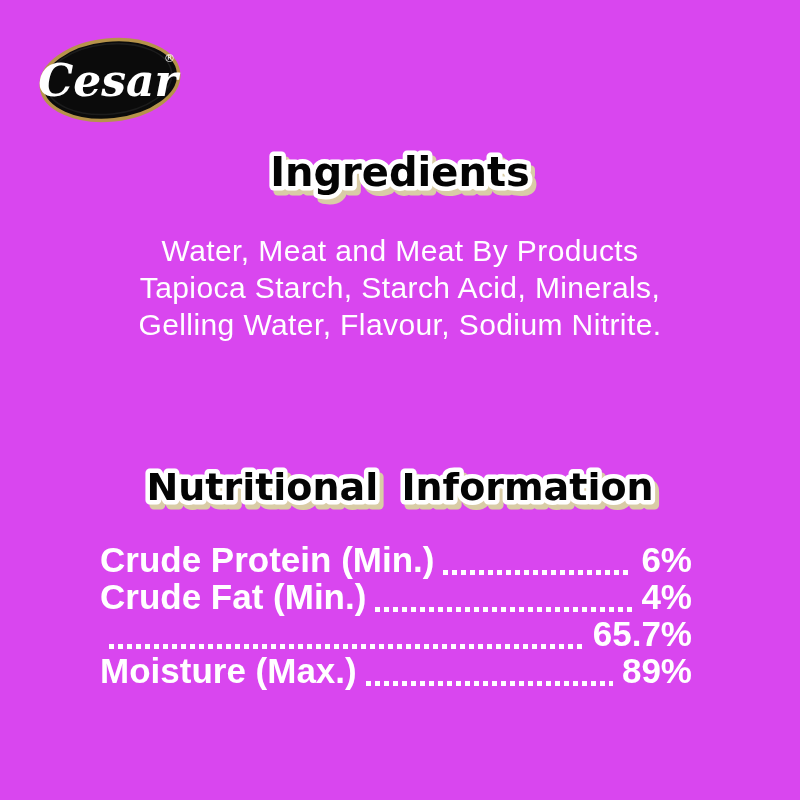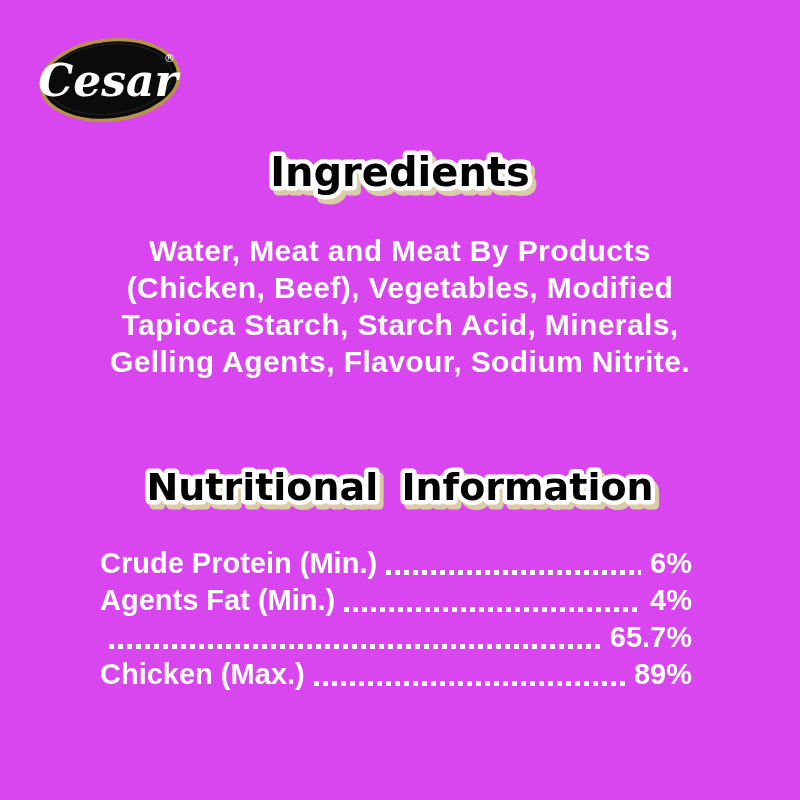--- a/index.html
+++ b/index.html
@@ -62,39 +62,39 @@
   .h-nutrition   { font-size: 38px; word-spacing: 10px; }
 
   
   .ingredients-body {
     position: absolute;
     top: 232px;
     left: 0;
     width: 800px;
     text-align: center;
     color: #ffffff;
-    font-weight: bold;
+    font-weight: normal;
     font-size: 30px;
     line-height: 37px;
     letter-spacing: 0.4px;
   }
 
   
   .nutri-table {
     position: absolute;
     left: 100px;
     top: 543px;
     width: 592px;
   }
   .nutri-row {
     display: flex;
     align-items: flex-end;
     height: 37px;
     color: #ffffff;
-    font-size: 29px;
+    font-size: 35px;
     font-weight: bold;
     white-space: nowrap;
   }
   .nutri-label { flex: 0 0 auto; }
   .nutri-value { flex: 0 0 auto; }
   .dot-leader {
     flex: 1 1 auto;
     height: 5px;
     margin: 0 9px 5px 9px;
     background: repeating-linear-gradient(to right, #ffffff 0 5px, transparent 5px 9px);
@@ -114,45 +114,44 @@
     <text class="logo-reg" x="129" y="26">®</text>
   </svg>
 
   <svg class="heading-svg" style="top:138px" viewBox="0 0 800 74">
     <text class="bubble bubble-shadow h-ingredients" x="404" y="53" text-anchor="middle">Ingredients</text>
     <text class="bubble bubble-main h-ingredients" x="400" y="48" text-anchor="middle">Ingredients</text>
   </svg>
 
   <div class="ingredients-body">
     <div>Water, Meat and Meat By Products</div>
-    <div>(Chicken, Beef), Vegetables, Modified</div>
     <div>Tapioca Starch, Starch Acid, Minerals,</div>
-    <div>Gelling Agents, Flavour, Sodium Nitrite.</div>
+    <div>Gelling Water, Flavour, Sodium Nitrite.</div>
   </div>
 
   <svg class="heading-svg" style="top:452px" viewBox="0 0 800 74">
     <text class="bubble bubble-shadow h-nutrition" x="404" y="53" text-anchor="middle">Nutritional Information</text>
     <text class="bubble bubble-main h-nutrition" x="400" y="48" text-anchor="middle">Nutritional Information</text>
   </svg>
 
   <div class="nutri-table">
     <div class="nutri-row">
       <span class="nutri-label">Crude Protein (Min.)</span>
       <span class="dot-leader"></span>
       <span class="nutri-value">6%</span>
     </div>
     <div class="nutri-row">
-      <span class="nutri-label">Agents Fat (Min.)</span>
+      <span class="nutri-label">Crude Fat (Min.)</span>
       <span class="dot-leader"></span>
       <span class="nutri-value">4%</span>
     </div>
     <div class="nutri-row">
       <span class="dot-leader"></span>
       <span class="nutri-value">65.7%</span>
     </div>
     <div class="nutri-row">
-      <span class="nutri-label">Chicken (Max.)</span>
+      <span class="nutri-label">Moisture (Max.)</span>
       <span class="dot-leader"></span>
       <span class="nutri-value">89%</span>
     </div>
   </div>
 
 </div>
 
 </body></html>

